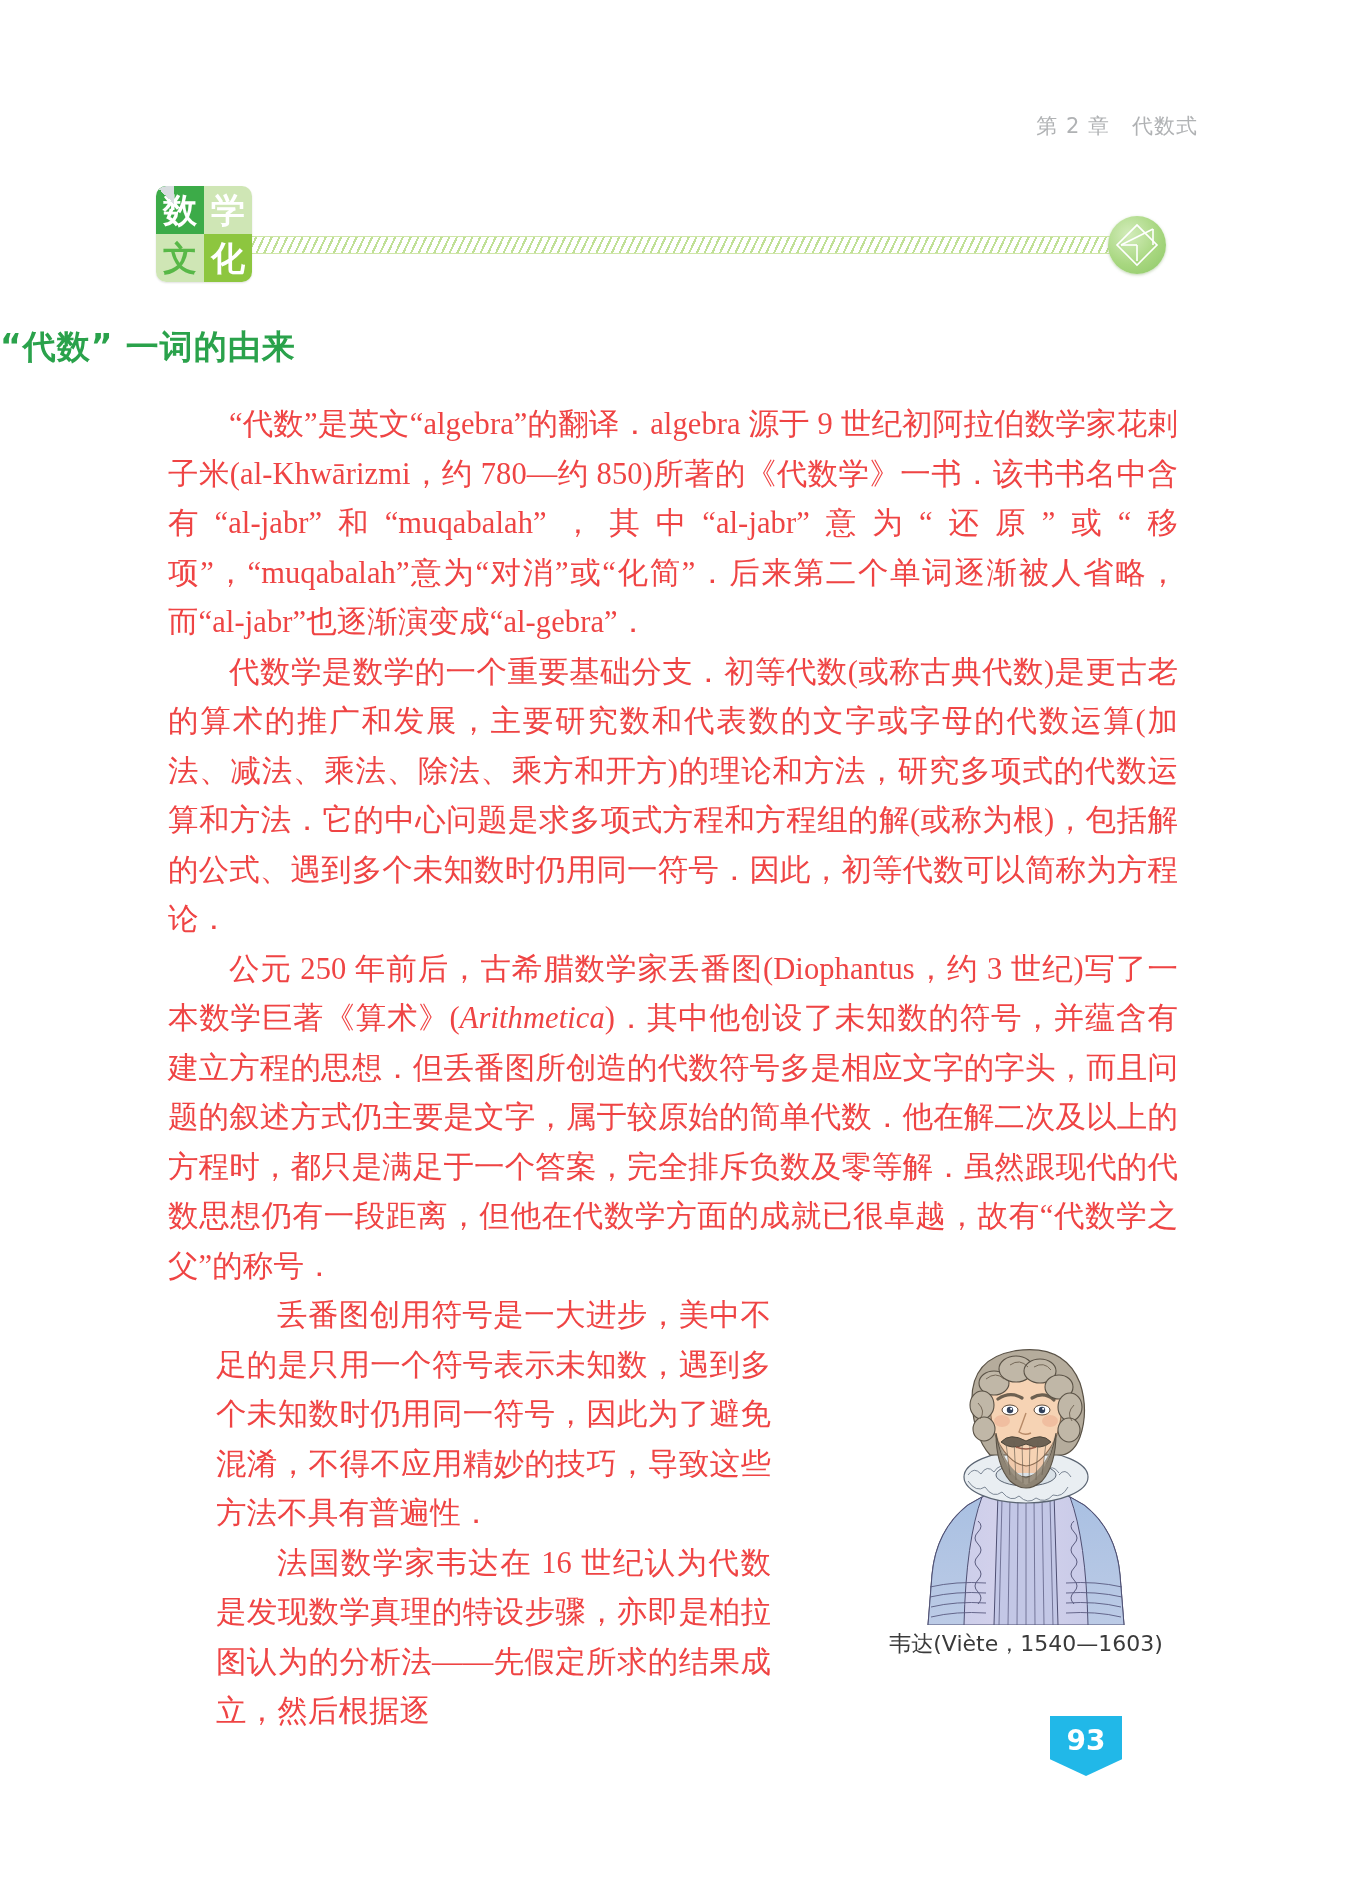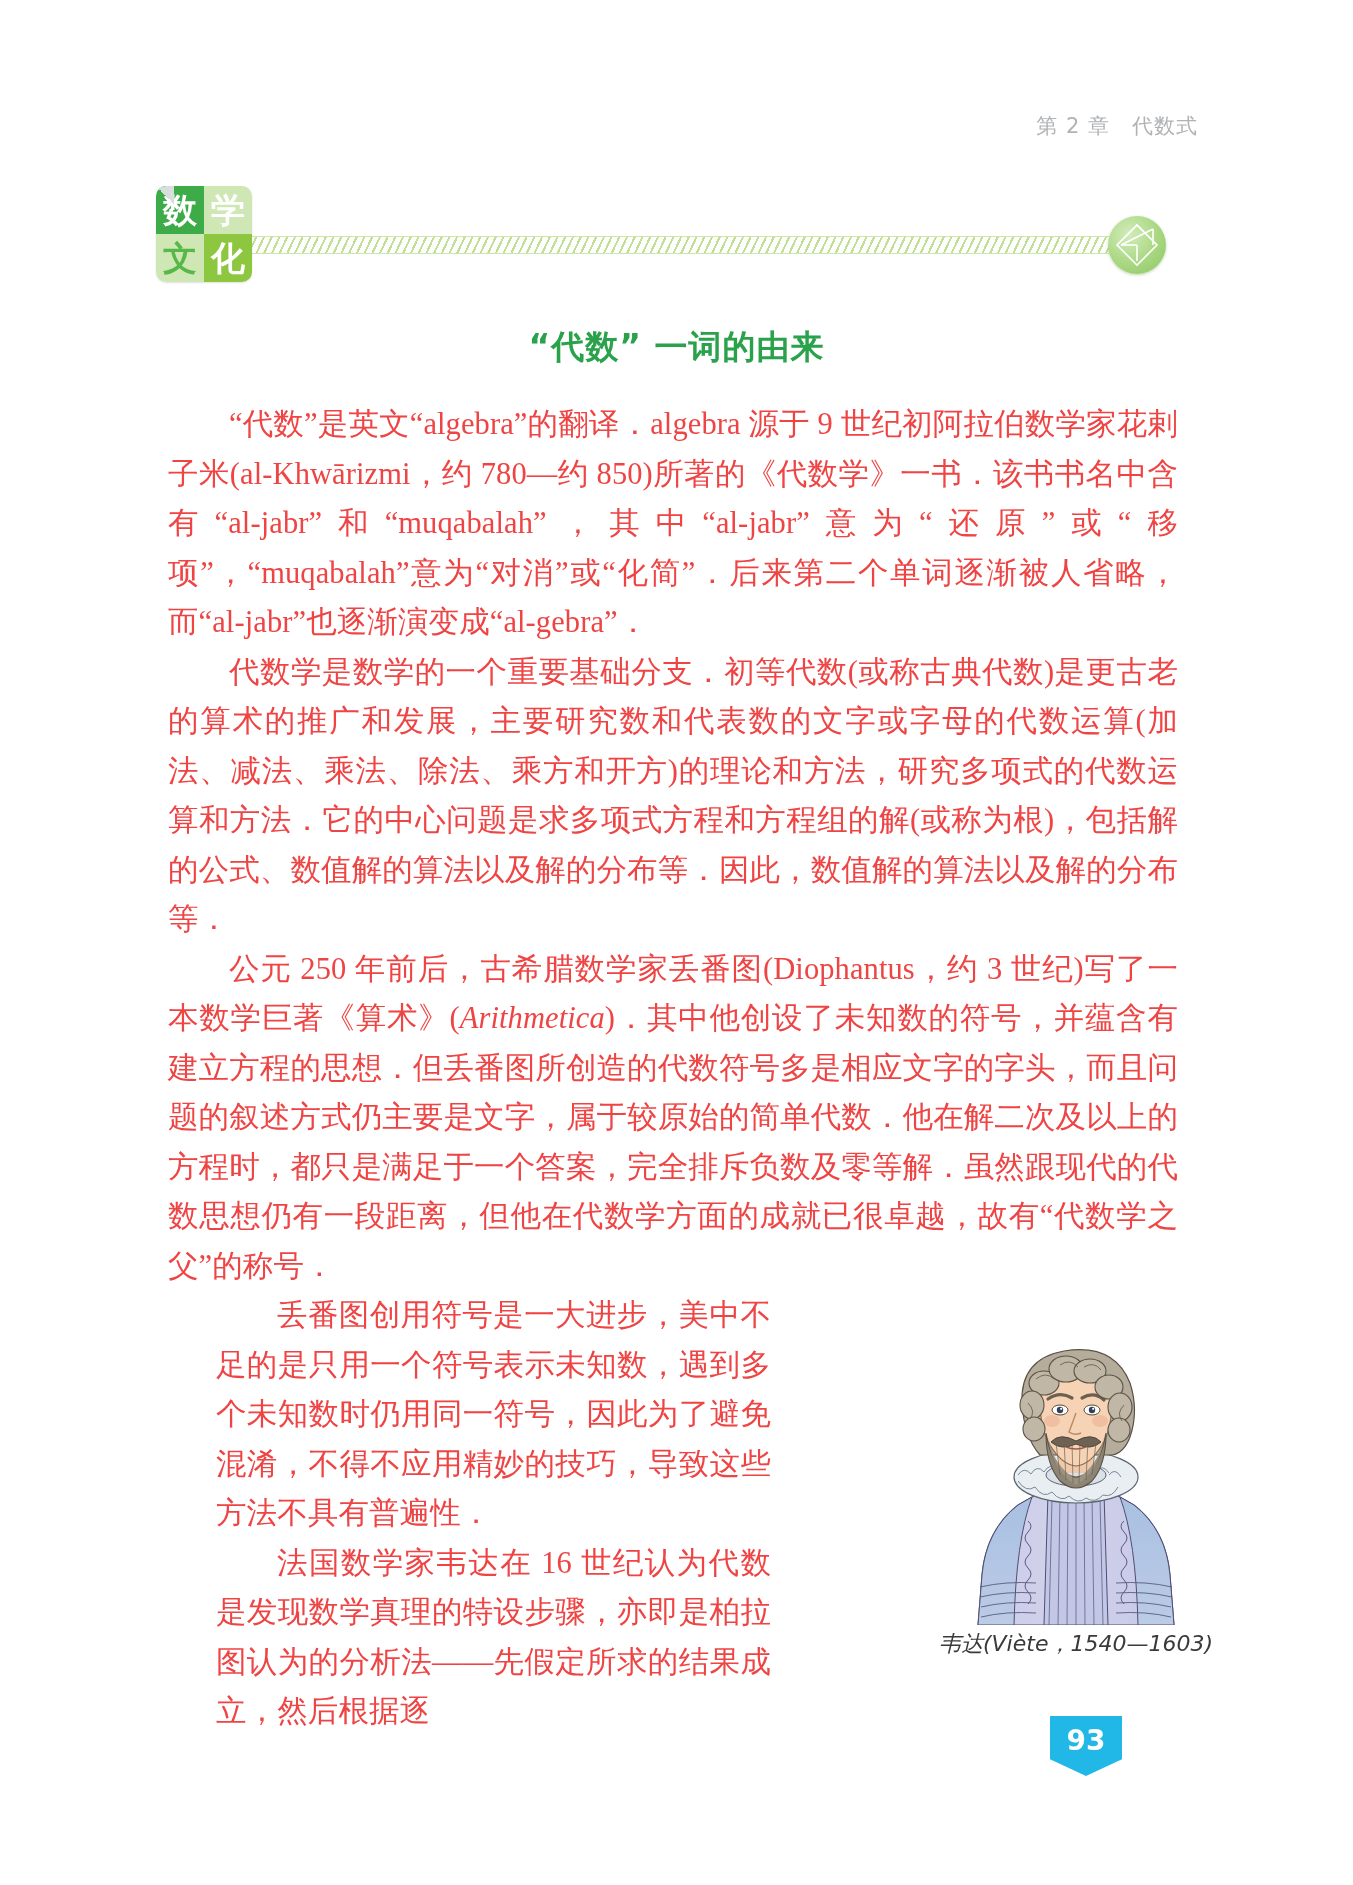--- a/index.html
+++ b/index.html
@@ -66,21 +66,20 @@
     position:absolute; left:1108px; top:30px; width:58px; height:58px;
     border-radius:50%;
     background:radial-gradient(circle at 36% 32%, #d3ecbb 0%, #a8d780 55%, #8cc766 100%);
     box-shadow:0 1px 3px rgba(120,160,90,.45);
   }
   .medallion svg{position:absolute; left:0; top:0;}
 
   
   .title{
     position:absolute; left:0; right:0; top:325px;
-    text-align:center;
     font-family:"DejaVu Sans","Liberation Sans",sans-serif;
     font-weight:bold; font-size:33px; color:#2aa24b;
     letter-spacing:1px;
   }
 
   .col{
     position:absolute;
     left:168px; top:400px; width:1010px;
   }
   .para{
@@ -91,21 +90,21 @@
     text-justify:inter-ideograph;
     text-indent:2em;
     margin:0;
     letter-spacing:.1px;
   }
   .para.narrow{width:555px;margin-left:48px;}
   .para i{}
 
   
   .figure{
-    position:absolute; left:926px; top:1325px; width:300px;font-style:italic;
+    position:absolute; left:876px; top:1325px; width:300px;
   }
   .figure .art{position:relative; width:280px; height:300px; margin:0 auto;}
   .caption{
     margin-top:4px;
     text-align:center;
     font-family:"DejaVu Sans","Liberation Sans",sans-serif;
     font-size:22px; color:#3a3a3a; white-space:pre;
   }
 
   
@@ -165,21 +164,21 @@
           <path d="M45 13 L45 29"></path>
         </g>
       </svg>
     </div>
   </div>
 
   <div class="title">“代数” 一词的由来</div>
 
   <div class="col">
     <p class="para">“代数”是英文“algebra”的翻译．algebra 源于 9 世纪初阿拉伯数学家花剌子米(al-Khwārizmi，约 780—约 850)所著的《代数学》一书．该书书名中含有“al-jabr”和“muqabalah”，其中“al-jabr”意为“还原”或“移项”，“muqabalah”意为“对消”或“化简”．后来第二个单词逐渐被人省略，而“al-jabr”也逐渐演变成“al-gebra”．</p>
-    <p class="para">代数学是数学的一个重要基础分支．初等代数(或称古典代数)是更古老的算术的推广和发展，主要研究数和代表数的文字或字母的代数运算(加法、减法、乘法、除法、乘方和开方)的理论和方法，研究多项式的代数运算和方法．它的中心问题是求多项式方程和方程组的解(或称为根)，包括解的公式、数值解的算法以及解的分布等．因此，数值解的算法以及解的分布等．</p>
+    <p class="para">代数学是数学的一个重要基础分支．初等代数(或称古典代数)是更古老的算术的推广和发展，主要研究数和代表数的文字或字母的代数运算(加法、减法、乘法、除法、乘方和开方)的理论和方法，研究多项式的代数运算和方法．它的中心问题是求多项式方程和方程组的解(或称为根)，包括解的公式、遇到多个未知数时仍用同一符号．因此，初等代数可以简称为方程论．</p>
     <p class="para"><span>公元 250 年前后，古希腊数学家丢番图(Diophantus，约 3 世纪)写了一本数学巨著《算术》(</span><i>Arithmetica</i><span>)．其中他创设了未知数的符号，并蕴含有建立方程的思想．但丢番图所创造的代数符号多是相应文字的字头，而且问题的叙述方式仍主要是文字，属于较原始的简单代数．他在解二次及以上的方程时，都只是满足于一个答案，完全排斥负数及零等解．虽然跟现代的代数思想仍有一段距离，但他在代数学方面的成就已很卓越，故有“代数学之父”的称号．</span></p>
     <p class="para narrow">丢番图创用符号是一大进步，美中不足的是只用一个符号表示未知数，遇到多个未知数时仍用同一符号，因此为了避免混淆，不得不应用精妙的技巧，导致这些方法不具有普遍性．</p>
     <p class="para narrow">法国数学家韦达在 16 世纪认为代数是发现数学真理的特设步骤，亦即是柏拉图认为的分析法——先假定所求的结果成立，然后根据逐</p>
   </div>
 
   <div class="figure">
     <div class="art">
       <svg width="280" height="300" viewBox="0 0 280 300" aria-hidden="true">
         <defs>
           <linearGradient id="robe" x1="0" y1="0" x2="1" y2="0">

